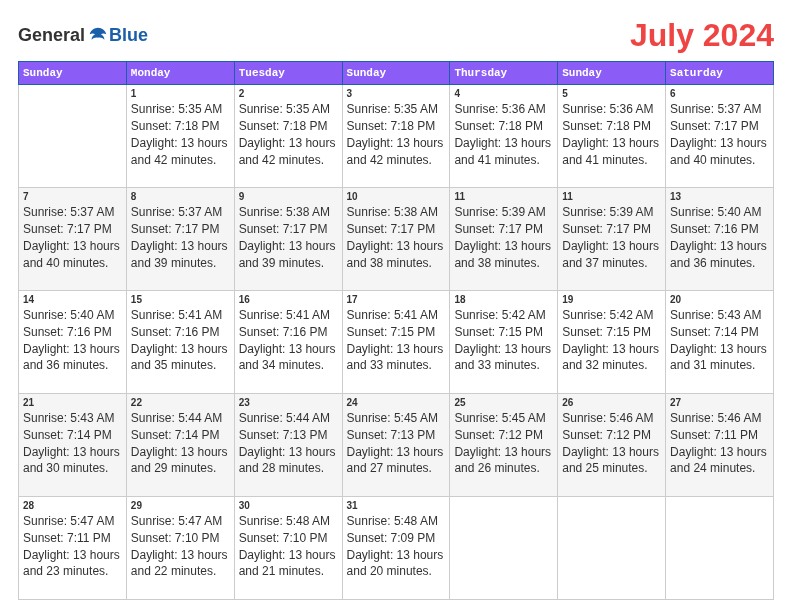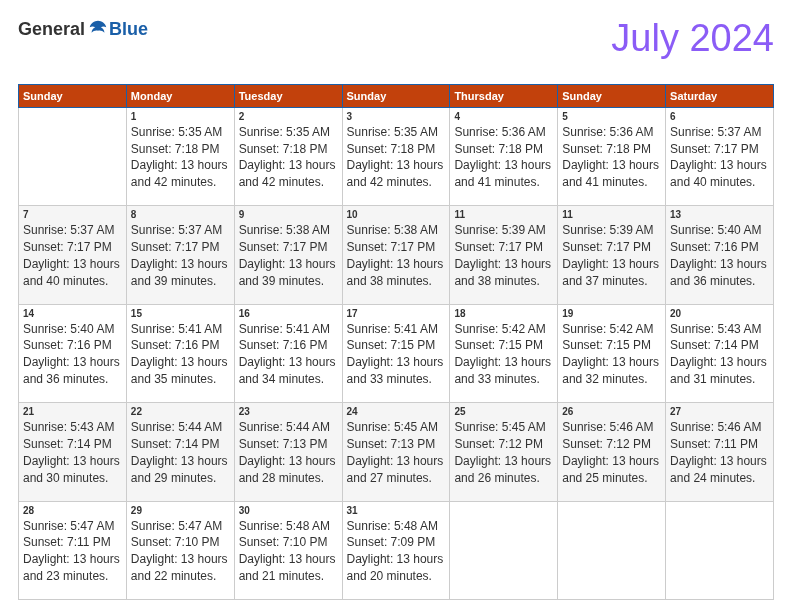--- a/index.html
+++ b/index.html
@@ -13,22 +13,22 @@
     .page {
       width: 792px;
       height: 612px;
       padding: 18px 18px 12px 18px;
       display: flex;
       flex-direction: column;
     }
     .header {
       display: flex;
       justify-content: space-between;
-      align-items: flex-start;
-      margin-bottom: 24px;
+      align-items: center;
+      margin-bottom: 8px;
     }
     .logo {
       display: flex;
       flex-direction: column;
       align-items: flex-start;
     }
     .logo-top {
       display: flex;
       align-items: center;
     }
@@ -44,45 +44,46 @@
     }
     .logo-blue {
       font-size: 18px;
       font-weight: bold;
       color: #1a5fa8;
     }
     .title-area {
       text-align: right;
     }
     .main-title {
-      font-size: 38px;
-      font-weight: normal;
-      color: #8b5cf6;
+      font-size: 32px;
+      font-weight: bold;
+      color: #ef4444;
       line-height: 1.1;
     }
     .subtitle {
       font-size: 16px;
       color: #555;
       font-weight: normal;
     }
     .calendar {
       flex: 1;
       border: 1px solid #ccc;
       border-collapse: collapse;
       width: 100%;
       table-layout: fixed;
     }
     .calendar thead tr th {
-      background-color: #c2410c;
+      background-color: #8b5cf6;
       color: #fff;
       font-size: 11px;
       font-weight: bold;
       padding: 5px 4px;
       text-align: left;
       border: 1px solid #1a5fa8;
+      font-family: Liberation Mono, monospace;
     }
     .calendar tbody tr td {
       border: 1px solid #ccc;
       vertical-align: top;
       padding: 3px 4px;
       font-size: 8.5px;
       color: #333;
       height: 88px;
     }
     .calendar tbody tr:nth-child(even) td {

